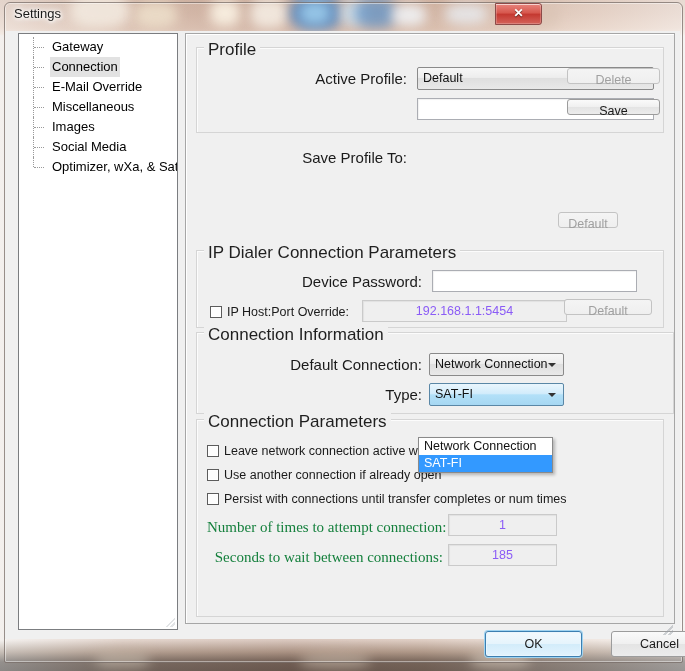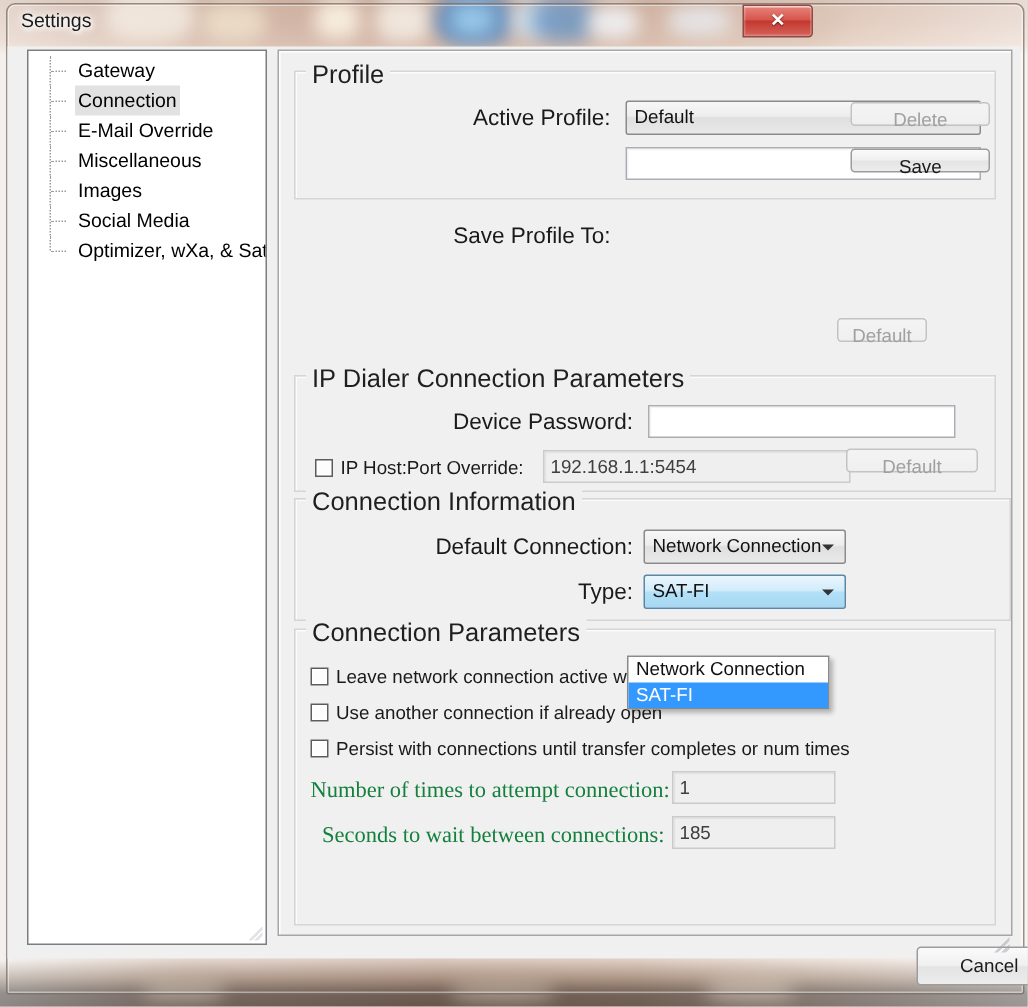--- a/index.html
+++ b/index.html
@@ -146,21 +146,21 @@
 
   
   .tbox {
     position: absolute; box-sizing: border-box;
     background: #fff; border: 1px solid #abadb3;
     box-shadow: inset 1px 1px 1px rgba(0,0,0,.06);
     font-size: 12.5px; color: #111;
     padding: 0 4px; line-height: 20px; height: 22px;
   }
   .tbox.disabled {
-    background: #efefef; border-color: #cacaca; color: #404040;
+    background: #efefef; border-color: #cacaca; color: #8b5cf6; text-align: center;
   }
 
   
   .btn {
     position: absolute; box-sizing: border-box;
     height: 16px; border: 1px solid #9c9c9c; border-radius: 3px;
     background: linear-gradient(to bottom, #fafafa 0%, #f0f0f0 48%, #e4e4e4 52%, #ececec 100%);
     font-size: 12.5px; color: #1a1a1a; text-align: center; line-height: 22px;
     cursor: pointer; white-space: nowrap;
   }
@@ -332,16 +332,17 @@
       </div>
 
       <div class="fieldlabel disabled" style="left:10px; top:98px; width:236px;">Number of times to attempt connection:</div>
       <div class="tbox disabled" style="left:251px; top:94px; width:109px;">1</div>
 
       <div class="fieldlabel disabled" style="left:10px; top:128px; width:236px;">Seconds to wait between connections:</div>
       <div class="tbox disabled" style="left:251px; top:124px; width:109px;">185</div>
     </div>
   </div>
 
+  <div class="btn default" style="left:480px; top:600px; width:97px; height:26px; line-height:24px;">OK</div>
   <div class="btn" style="left:582px; top:600px; width:97px; height:26px; line-height:24px;margin-left:24px;">Cancel</div>
 
   <div id="resize-grip"></div>
 </div>
 
 </body></html>

